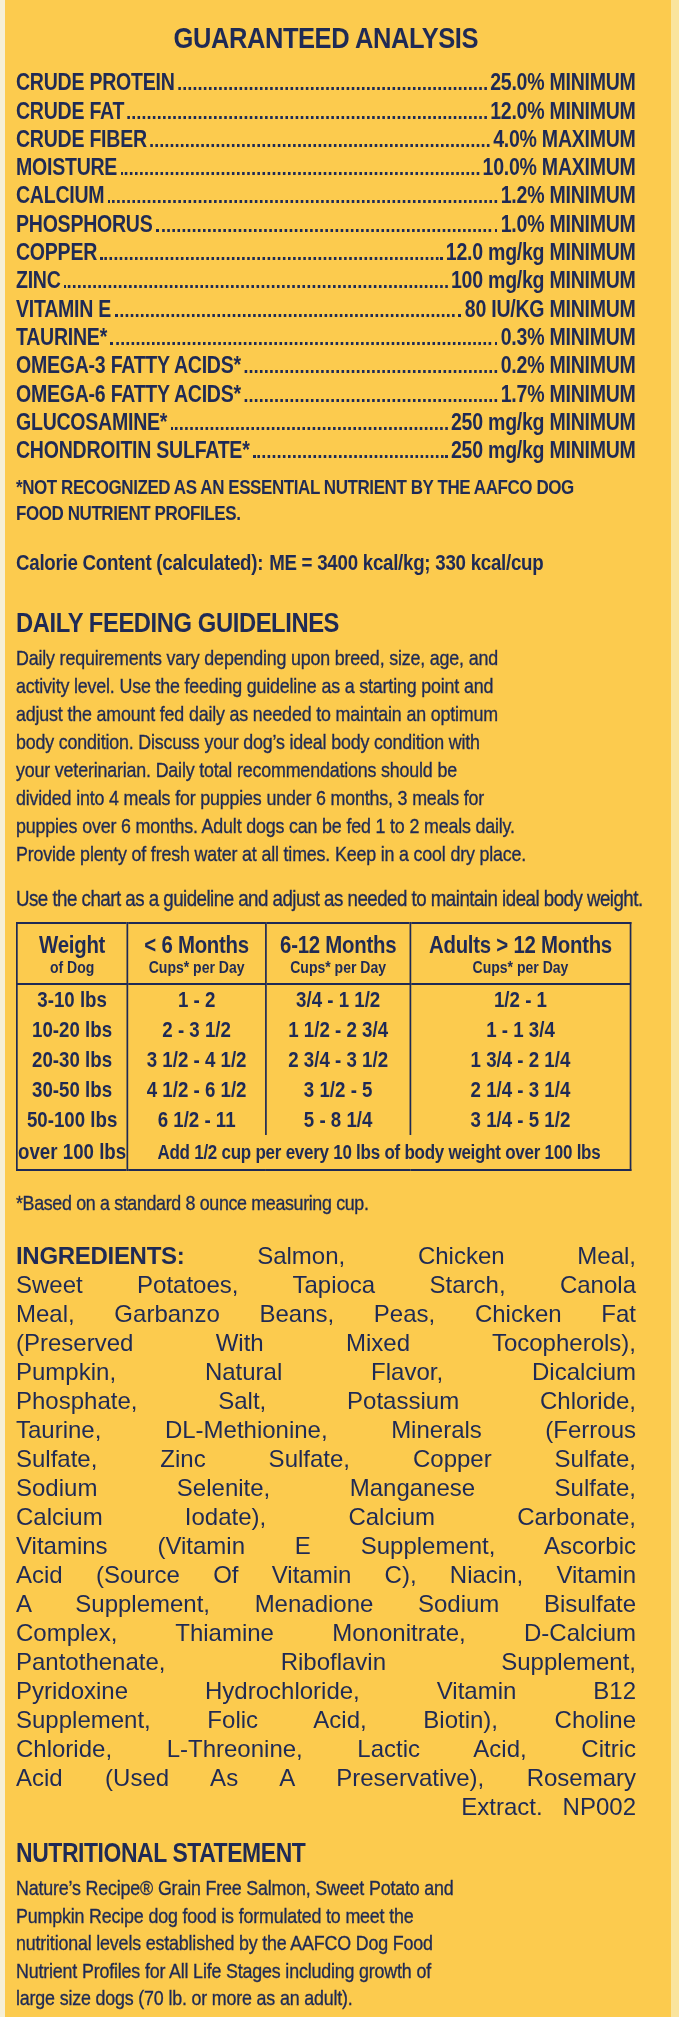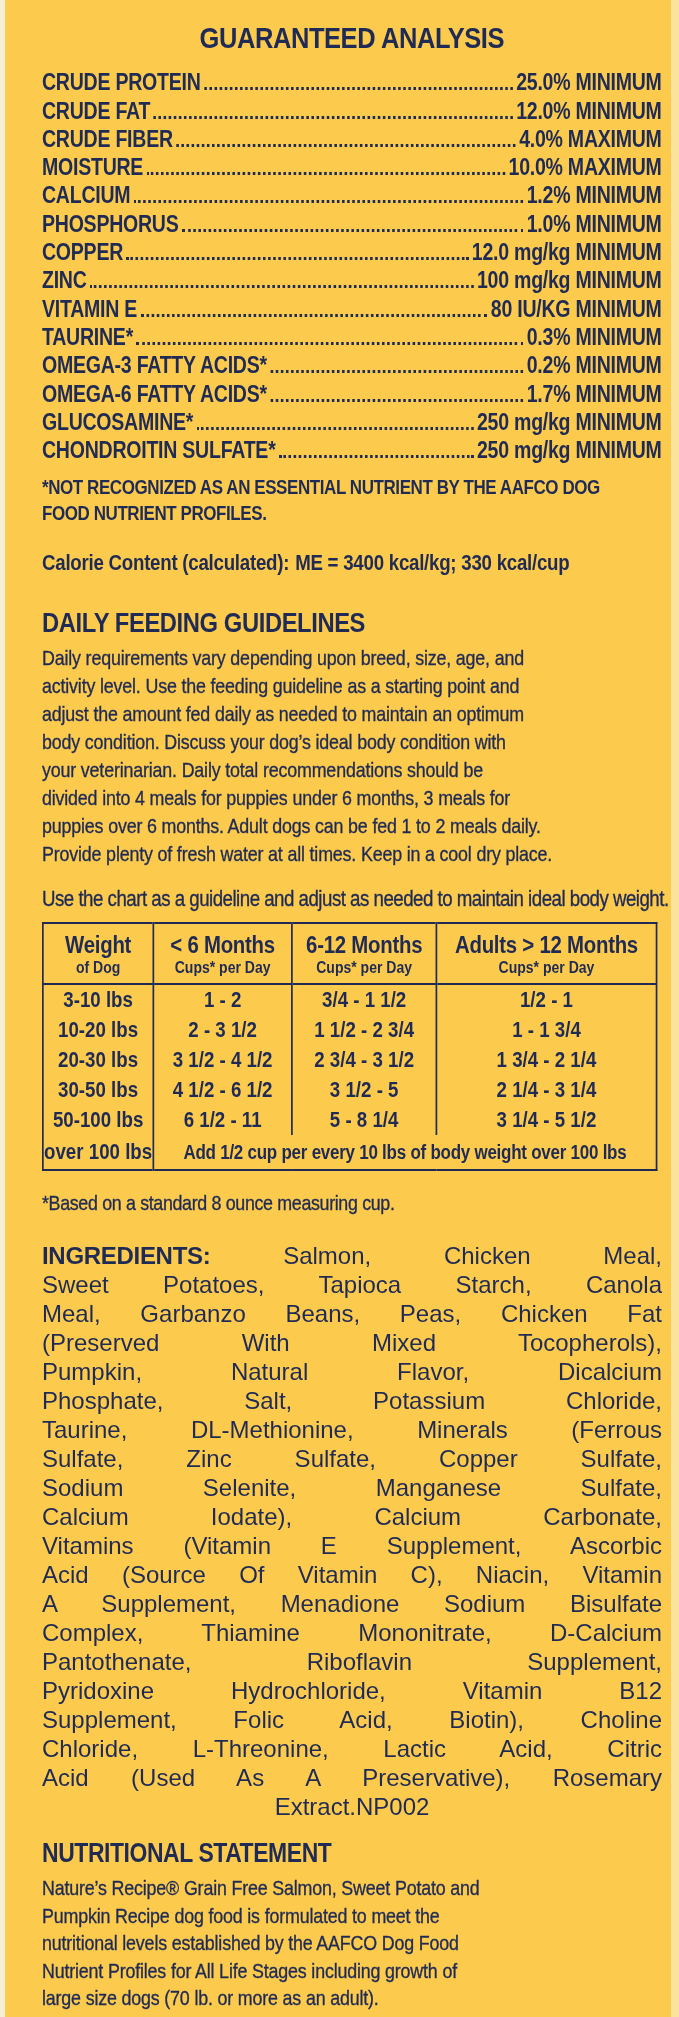--- a/index.html
+++ b/index.html
@@ -5,21 +5,21 @@
   html,body{margin:0;padding:0;}
   body{
     width:679px;height:2017px;overflow:hidden;position:relative;
     background:#FCCB4E;
     font-family:"Liberation Sans",sans-serif;
     color:#1F2A55;
   }
   .edge{position:absolute;top:0;bottom:0;z-index:5;}
   .edge.left{left:0;width:5px;background:#F6EFD6;}
   .edge.right{right:0;width:8px;background:#FAE49D;}
-  .page{position:relative;padding:20px 0 0 42px;}
+  .page{position:relative;padding:20px 0 0 16px;}
 
   
   .cond{width:729px;transform:scaleX(0.85);transform-origin:0 0;}
 
   .stroke{-webkit-text-stroke:0.35px currentColor;}
 
   .ga-title{font-size:30px;font-weight:800;letter-spacing:-0.5px;text-align:center;line-height:36px;margin:0 0 12px 0;}
   .ga-list{margin:0;}
   .ga-row{display:flex;align-items:flex-end;height:28.3px;font-weight:700;font-size:23px;letter-spacing:-0.3px;white-space:nowrap;}
   .ga-row .leader{flex:1;border-bottom:3px dotted #1F2A55;margin:0 4px 6px 4px;min-width:20px;}
@@ -42,21 +42,21 @@
   table.feed td{text-align:center;font-weight:700;font-size:22px;height:30px;line-height:30px;padding:0;white-space:nowrap;}
   table.feed .vsep{border-left:2.5px solid #1F2A55;}
   table.feed tr.last td{height:34px;line-height:34px;}
   table.feed tr.last .note{font-size:20px;letter-spacing:-0.3px;}
 
   .cup-note{font-size:21px;font-weight:400;letter-spacing:-0.4px;margin:20px 0 0 0;white-space:nowrap;}
 
   .ingredients{width:620px;margin:26px 0 0 0;font-size:24px;line-height:29px;
     text-align:justify;text-align-last:justify;white-space:pre-line;letter-spacing:0;}
   .ingredients .ing-label{font-weight:700;letter-spacing:-0.3px;}
-  .ing-lastline{width:620px;display:flex;justify-content:center;font-size:24px;line-height:29px;}
+  .ing-lastline{width:620px;display:flex;justify-content:flex-end;font-size:24px;line-height:29px;gap:20px;}
 
   .ns-title{font-size:27px;font-weight:800;letter-spacing:-0.5px;line-height:33px;margin:16px 0 4px 0;}
   .ns-para{font-size:21px;line-height:27.5px;white-space:pre-line;margin:0;letter-spacing:-0.2px;}
 </style>
 </head>
 <body>
 
 <div class="edge left"></div>
 <div class="edge right"></div>
 

